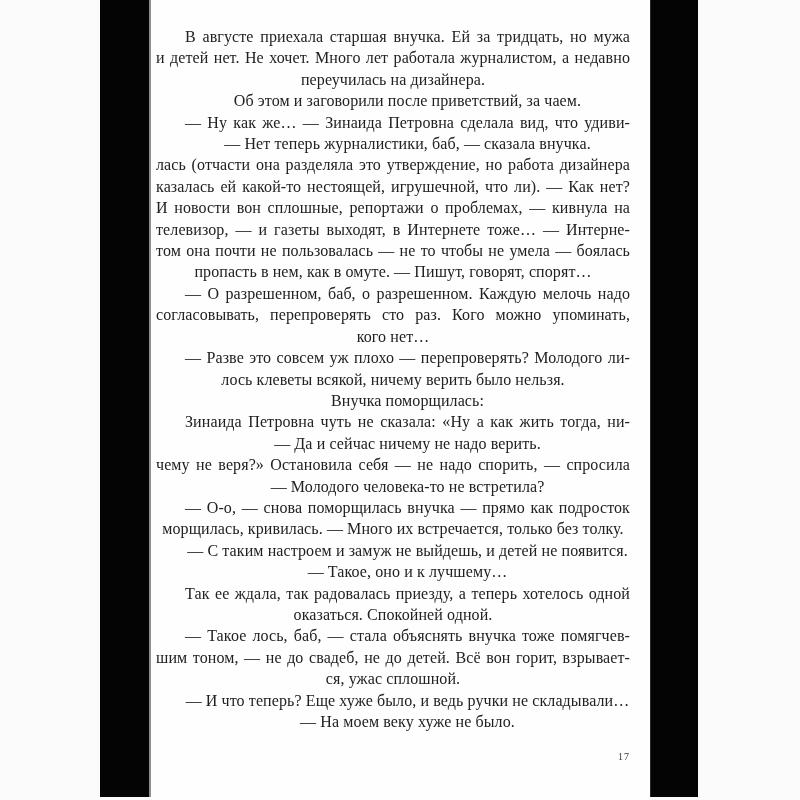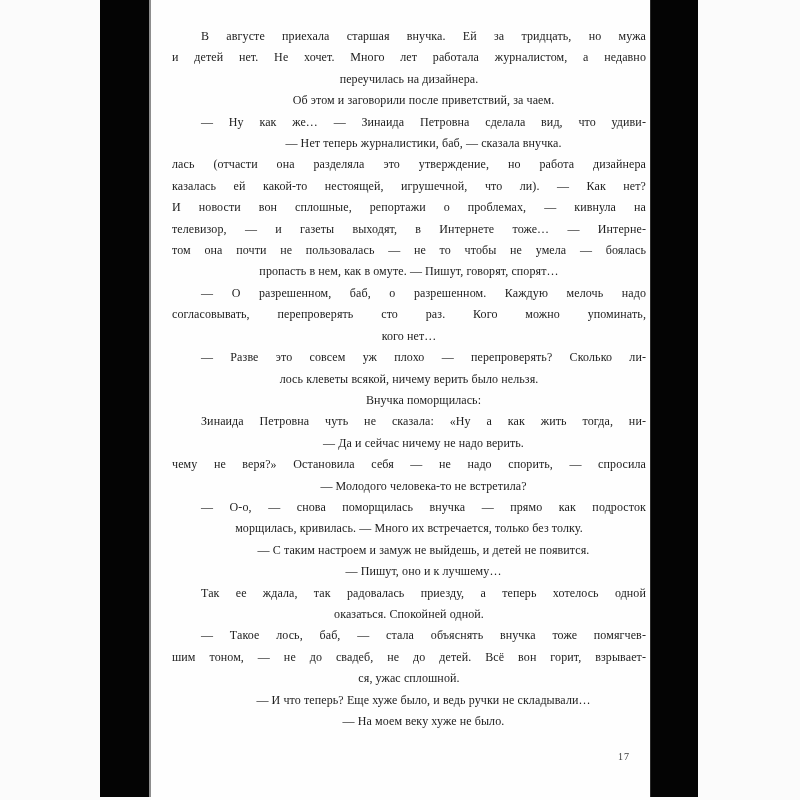--- a/index.html
+++ b/index.html
@@ -38,25 +38,25 @@
     box-sizing: border-box;
   }
   .edge-bar.right {
     left: 650px;
     width: 48px;
     border-left: 1px solid #2a2a2a;
     box-sizing: border-box;
   }
   .text-block {
     position: absolute;
-    left: 172px;
+    left: 156px;
     top: 26px;
     width: 474px;
     color: #212121;
-    font-size: 12px;
+    font-size: 16px;
     line-height: 21.42px;
     letter-spacing: 0.1px;
   }
   .line {
     box-sizing: border-box;
     width: 474px;
     height: 21.42px;
     white-space: nowrap;
     text-align: center;
   }
@@ -94,31 +94,31 @@
       <div class="line indent">— Нет теперь журналистики, баб, — сказала внучка.</div>
       <div class="line just">лась (отчасти она разделяла это утверждение, но работа дизайнера</div>
       <div class="line just">казалась ей какой-то нестоящей, игрушечной, что ли). — Как нет?</div>
       <div class="line just">И новости вон сплошные, репортажи о проблемах, — кивнула на</div>
       <div class="line just">телевизор, — и газеты выходят, в Интернете тоже… — Интерне-</div>
       <div class="line just">том она почти не пользовалась — не то чтобы не умела — боялась</div>
       <div class="line">пропасть в нем, как в омуте. — Пишут, говорят, спорят…</div>
       <div class="line indent just">— О разрешенном, баб, о разрешенном. Каждую мелочь надо</div>
       <div class="line just">согласовывать, перепроверять сто раз. Кого можно упоминать,</div>
       <div class="line">кого нет…</div>
-      <div class="line indent just">— Разве это совсем уж плохо — перепроверять? Сколько ли-</div>
+      <div class="line indent just">— Разве это совсем уж плохо — перепроверять? Молодого ли-</div>
       <div class="line">лось клеветы всякой, ничему верить было нельзя.</div>
       <div class="line indent">Внучка поморщилась:</div>
       <div class="line indent just">Зинаида Петровна чуть не сказала: «Ну а как жить тогда, ни-</div>
       <div class="line indent">— Да и сейчас ничему не надо верить.</div>
       <div class="line just">чему не веря?» Остановила себя — не надо спорить, — спросила</div>
       <div class="line indent">— Молодого человека-то не встретила?</div>
       <div class="line indent just">— О-о, — снова поморщилась внучка — прямо как подросток</div>
       <div class="line">морщилась, кривилась. — Много их встречается, только без толку.</div>
       <div class="line indent">— С таким настроем и замуж не выйдешь, и детей не появится.</div>
-      <div class="line indent">— Пишут, оно и к лучшему…</div>
+      <div class="line indent">— Такое, оно и к лучшему…</div>
       <div class="line indent just">Так ее ждала, так радовалась приезду, а теперь хотелось одной</div>
       <div class="line">оказаться. Спокойней одной.</div>
       <div class="line indent just">— Такое лось, баб, — стала объяснять внучка тоже помягчев-</div>
       <div class="line just">шим тоном, — не до свадеб, не до детей. Всё вон горит, взрывает-</div>
       <div class="line">ся, ужас сплошной.</div>
       <div class="line indent">— И что теперь? Еще хуже было, и ведь ручки не складывали…</div>
       <div class="line indent">— На моем веку хуже не было.</div>
     </div>
   <div class="page-number-row">17</div>
 </div>

